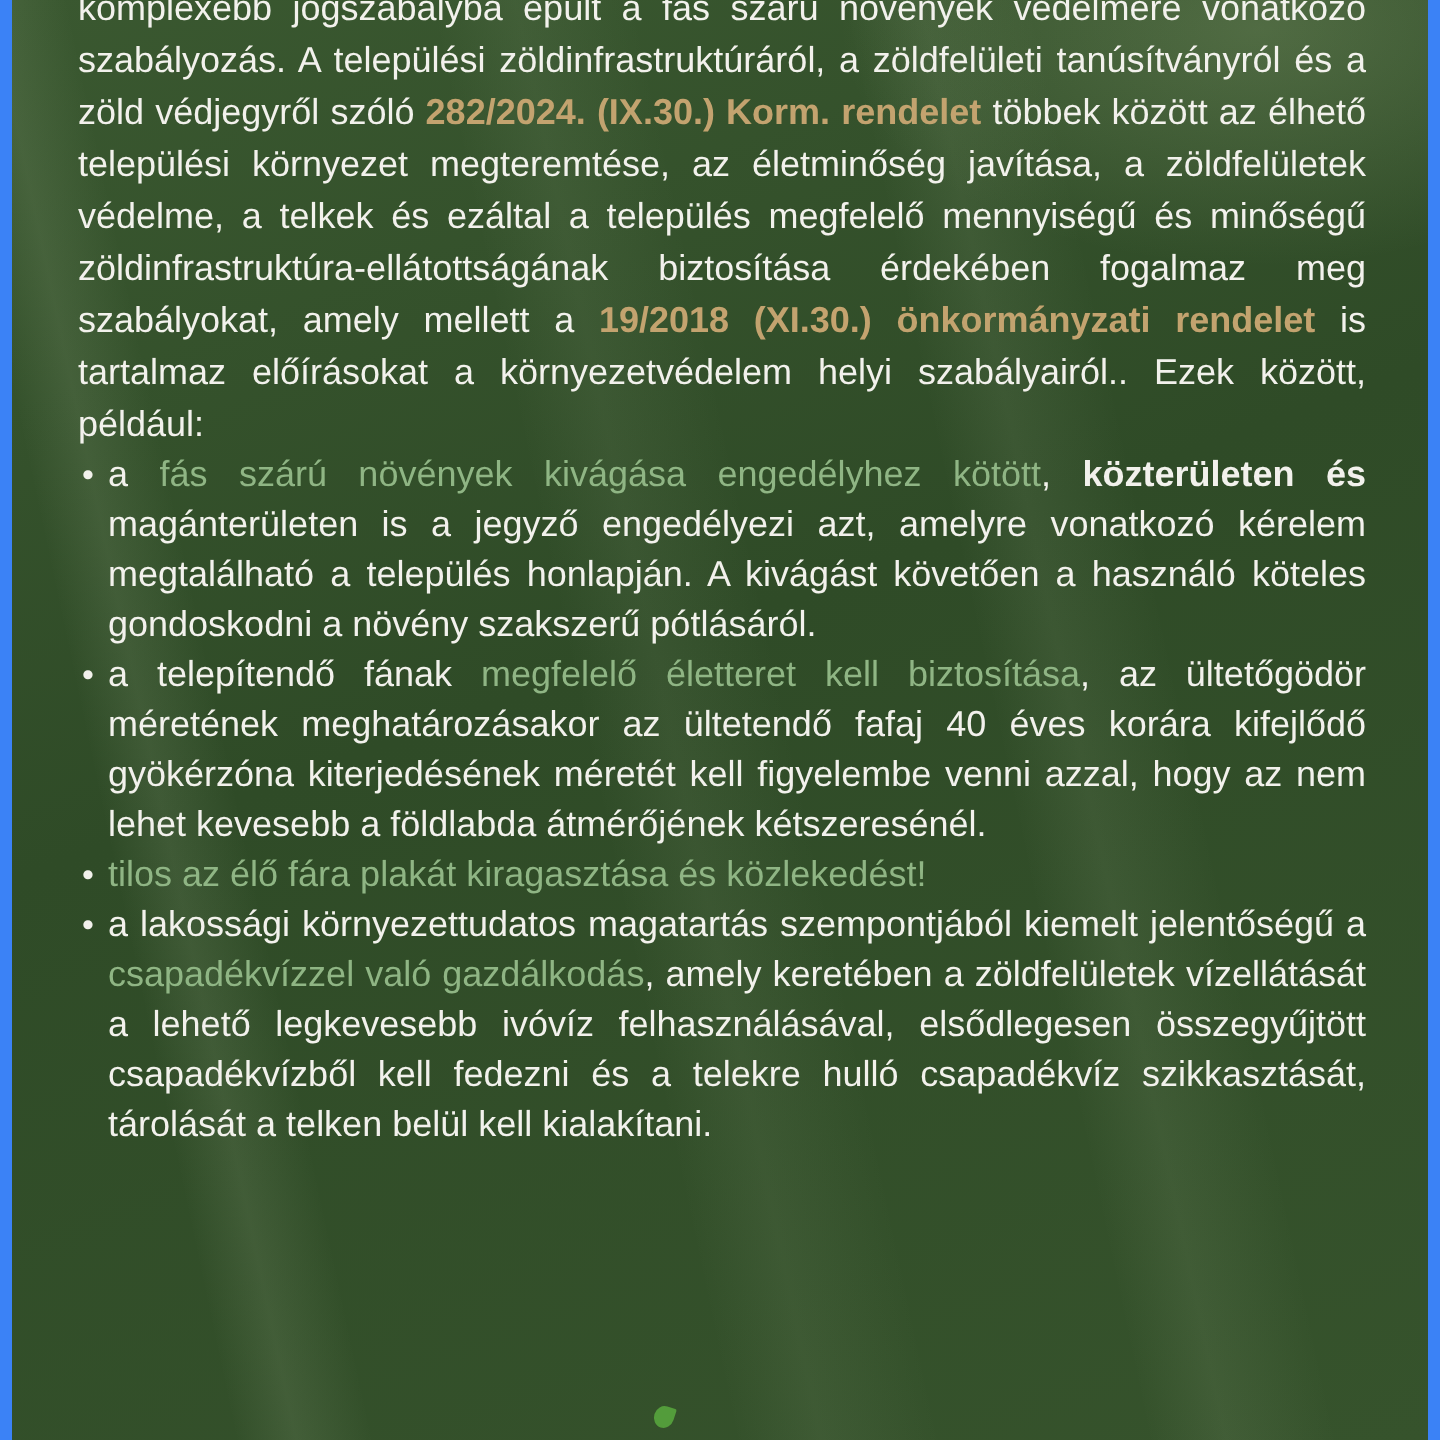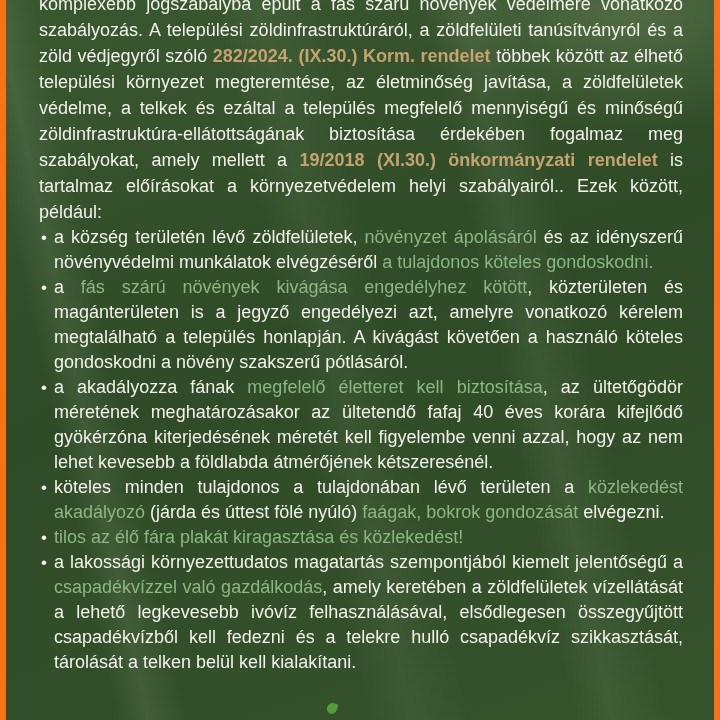--- a/index.html
+++ b/index.html
@@ -7,21 +7,21 @@
     padding: 0;
     width: 720px;
     height: 720px;
     overflow: hidden;
     background: #f5f4f0;
     font-family: "Liberation Sans", sans-serif;
   }
   .frame {
     position: absolute;
     inset: 0;
-    background: #f97316;
+    background: #3b82f6;
   }
   .poster {
     position: absolute;
     top: 0; bottom: 0; left: 6px; right: 6px;
     overflow: hidden;
     background-color: #35522b;
     background-image:
       radial-gradient(ellipse 300px 170px at 88% 2%, rgba(195,214,163,0.20), transparent 70%),
       linear-gradient(78deg, transparent 13%, rgba(222,236,200,0.09) 16.5%, transparent 21%),
       linear-gradient(78deg, transparent 42%, rgba(222,236,200,0.06) 47%, transparent 54%),
@@ -53,21 +53,21 @@
   }
   ul.bullets li::before {
     content: "\2022";
     position: absolute;
     left: 2px;
     top: 0;
     color: #f2f1ec;
     font-size: 17px;
   }
   .run-w   { color: #f2f1ec; }
-  .run-wb  { color: #f2f1ec; font-weight: normal; }
+  .run-wb  { color: #f2f1ec; font-weight: bold; }
   .run-g   { color: #8fb584; }
   .run-gold{ color: #c3a36f; font-weight: bold; }
   .leaf-dot {
     position: absolute;
     left: 321px;
     top: 703px;
     width: 10px;
     height: 11px;
     background: #55a03c;
     border-radius: 60% 10% 60% 60%;
@@ -76,23 +76,21 @@
   }
 </style>
 </head>
 <body>
 
 <div class="frame">
   <div class="poster">
     <div class="content">
       <p class="intro"><span class="run-w">komplexebb jogszabályba épült a fás szárú növények védelmére vonatkozó szabályozás. A települési zöldinfrastruktúráról, a zöldfelületi tanúsítványról és a zöld védjegyről szóló </span><span class="run-gold">282/2024. (IX.30.) Korm. rendelet</span><span class="run-w"> többek között az élhető települési környezet megteremtése, az életminőség javítása, a zöldfelületek védelme, a telkek és ezáltal a település megfelelő mennyiségű és minőségű zöldinfrastruktúra-ellátottságának biztosítása érdekében fogalmaz meg szabályokat, amely mellett a </span><span class="run-gold">19/2018 (XI.30.) önkormányzati rendelet</span><span class="run-w"> is tartalmaz előírásokat a környezetvédelem helyi szabályairól.. Ezek között, például:</span></p>
       <ul class="bullets">
-          <li><span class="run-w">a község területén lévő zöldfelületek, </span><span class="run-g">növényzet ápolásáról</span><span class="run-w"> és az idényszerű növényvédelmi munkálatok elvégzéséről </span><span class="run-g">a tulajdonos köteles gondoskodni.</span></li>
           <li><span class="run-w">a </span><span class="run-g">fás szárú növények kivágása engedélyhez kötött</span><span class="run-w">, </span><span class="run-wb">közterületen és</span><span class="run-w"> magánterületen is a jegyző engedélyezi azt, amelyre vonatkozó kérelem megtalálható a település honlapján. A kivágást követően a használó köteles gondoskodni a növény szakszerű pótlásáról.</span></li>
-          <li><span class="run-w">a akadályozza fának </span><span class="run-g">megfelelő életteret kell biztosítása</span><span class="run-w">, az ültetőgödör méretének meghatározásakor az ültetendő fafaj 40 éves korára kifejlődő gyökérzóna kiterjedésének méretét kell figyelembe venni azzal, hogy az nem lehet kevesebb a földlabda átmérőjének kétszeresénél.</span></li>
-          <li><span class="run-w">köteles minden tulajdonos a tulajdonában lévő területen a </span><span class="run-g">közlekedést akadályozó</span><span class="run-w"> (járda és úttest fölé nyúló) </span><span class="run-g">faágak, bokrok gondozását</span><span class="run-w"> elvégezni.</span></li>
+          <li><span class="run-w">a telepítendő fának </span><span class="run-g">megfelelő életteret kell biztosítása</span><span class="run-w">, az ültetőgödör méretének meghatározásakor az ültetendő fafaj 40 éves korára kifejlődő gyökérzóna kiterjedésének méretét kell figyelembe venni azzal, hogy az nem lehet kevesebb a földlabda átmérőjének kétszeresénél.</span></li>
           <li><span class="run-g">tilos az élő fára plakát kiragasztása és közlekedést!</span></li>
           <li><span class="run-w">a lakossági környezettudatos magatartás szempontjából kiemelt jelentőségű a </span><span class="run-g">csapadékvízzel való gazdálkodás</span><span class="run-w">, amely keretében a zöldfelületek vízellátását a lehető legkevesebb ivóvíz felhasználásával, elsődlegesen összegyűjtött csapadékvízből kell fedezni és a telekre hulló csapadékvíz szikkasztását, tárolását a telken belül kell kialakítani.</span></li>
         </ul>
     </div>
     <div class="leaf-dot"></div>
   </div>
 </div>
 
 </body></html>

